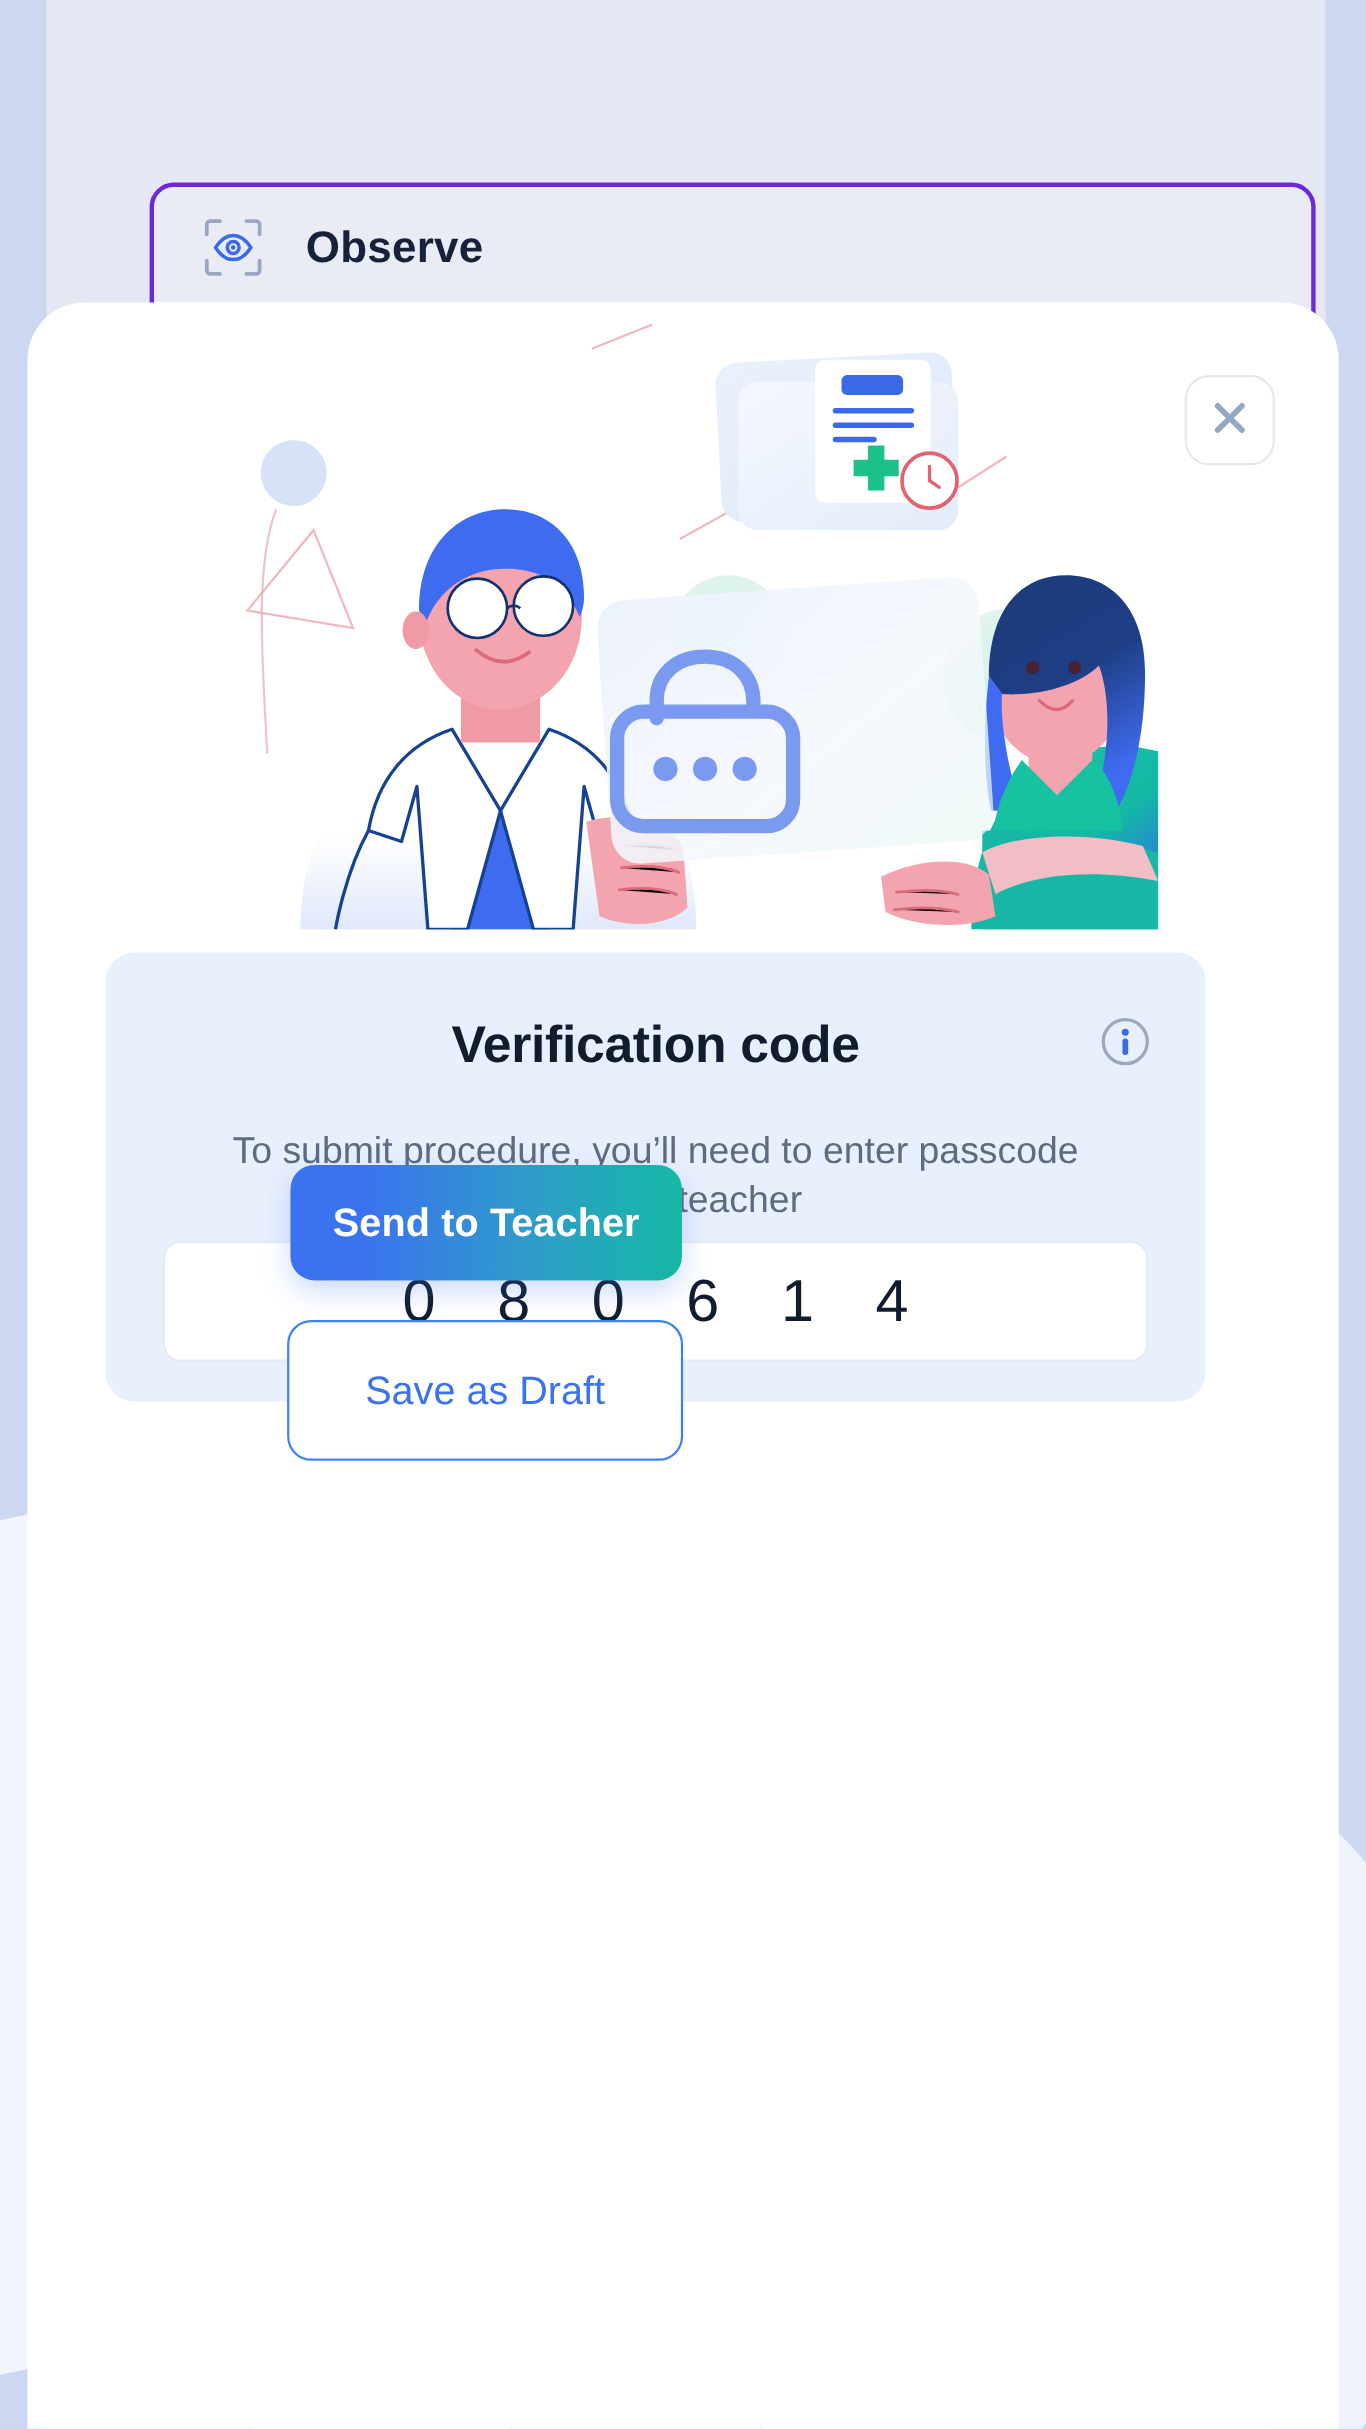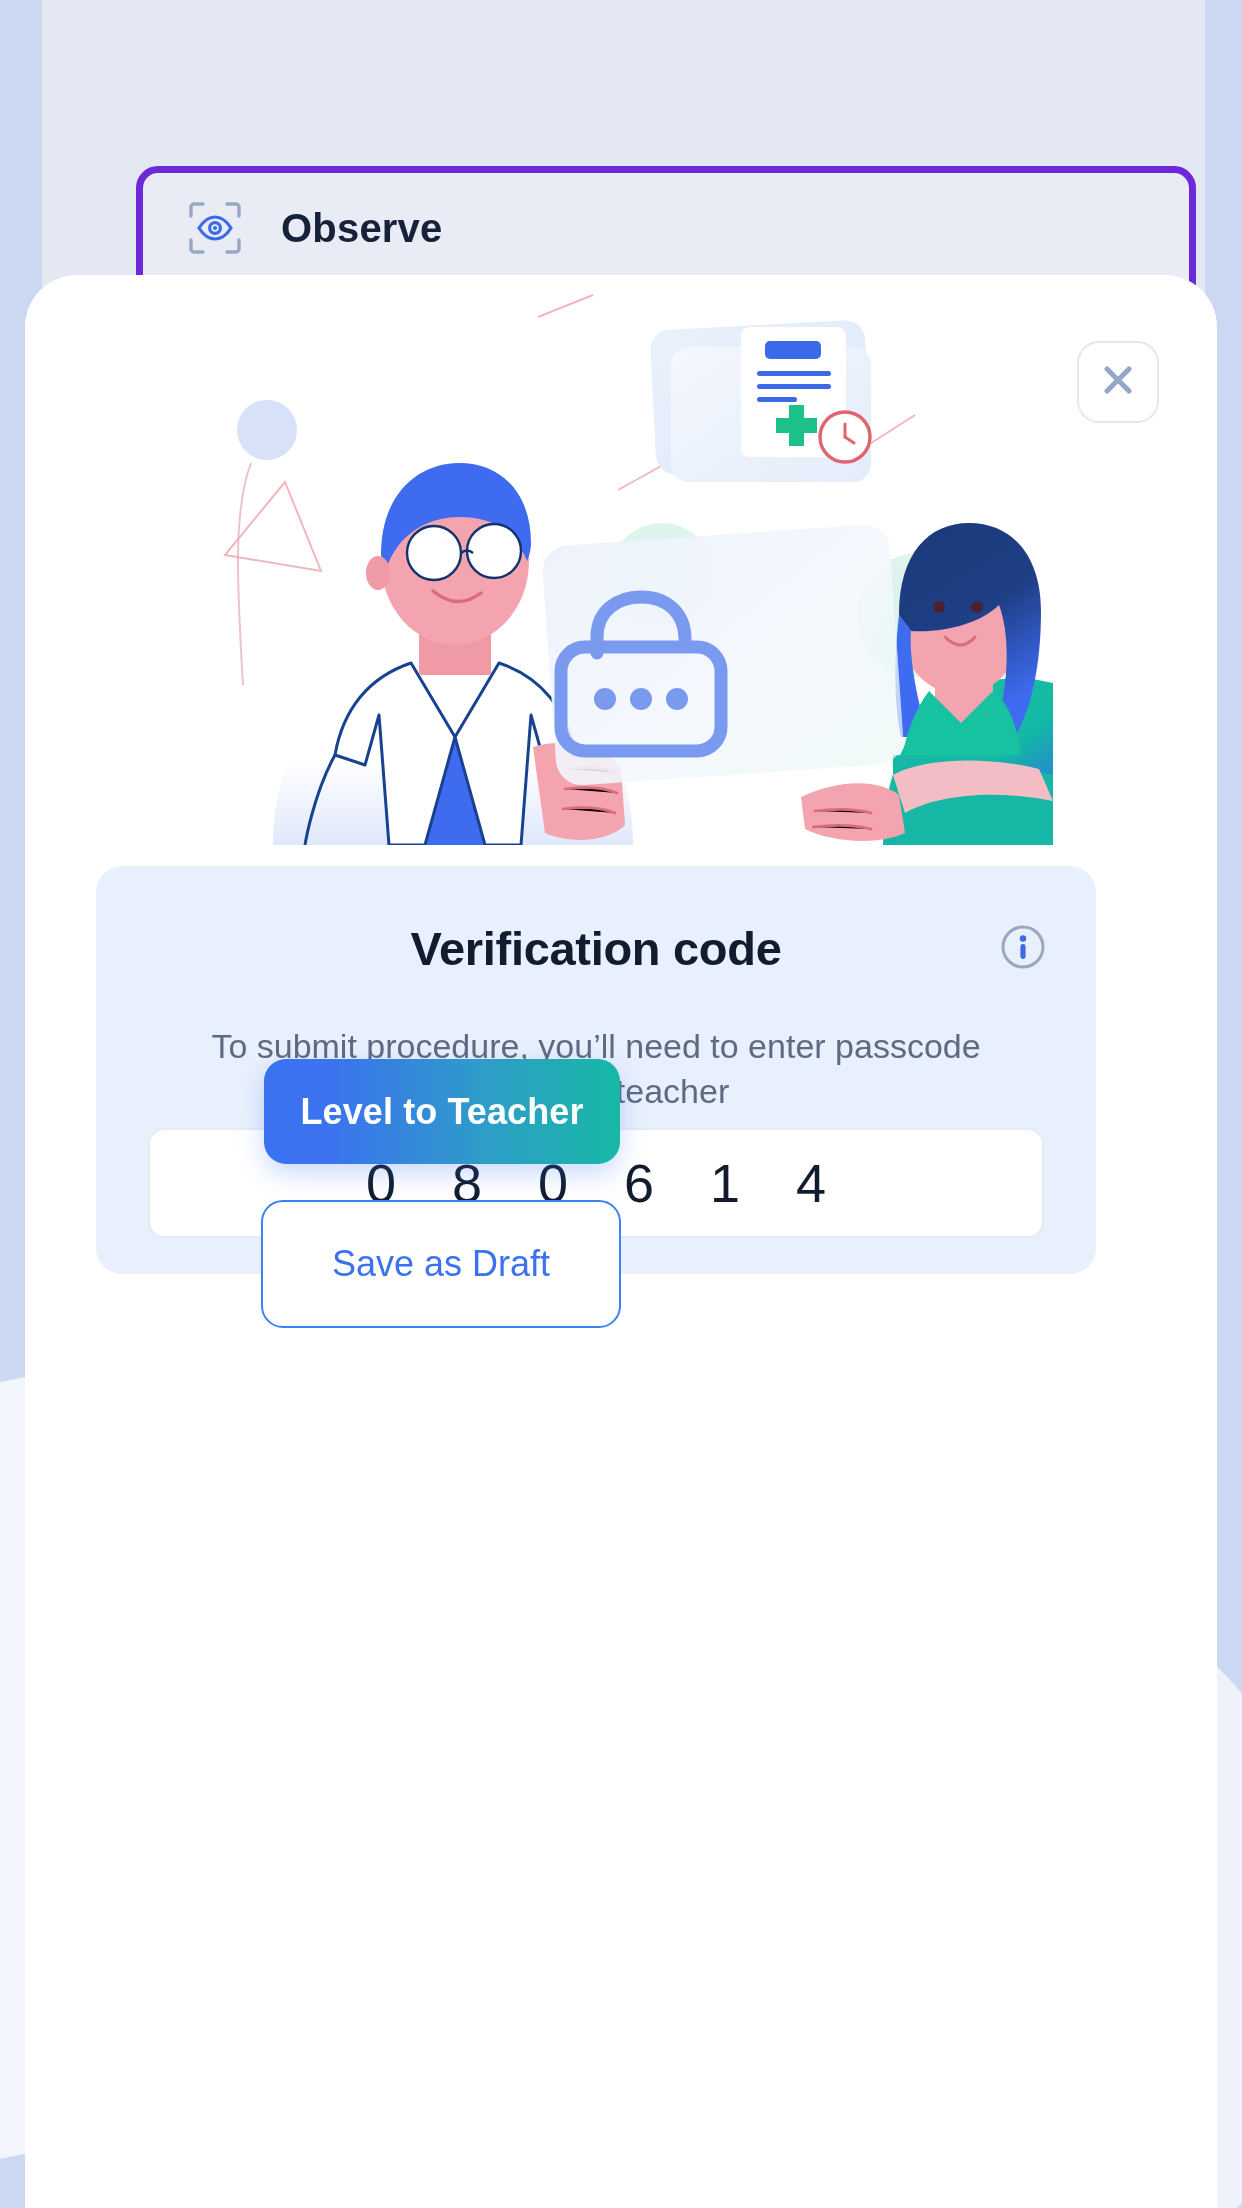--- a/index.html
+++ b/index.html
@@ -20,21 +20,21 @@
     position:absolute; left:42px; top:0; width:1163px; height:2208px;
     background:#e4e8f2;
   }
   #bg-page-title {
     position:absolute; left:116px; top:48px;
     font-size:41px; font-weight:400; color:#6b7a99;
     letter-spacing:0.2px;
   }
   #bg-level-card {
     position:absolute; left:94px; top:166px; width:1060px; height:180px;
-    border:7px solid #6d28d9; border-radius:22px;
+    border:4px solid #6d28d9; border-radius:22px;
     background:rgba(255,255,255,0.18);
   }
   #bg-level-row {
     position:absolute; left:0; top:0; height:110px;
     display:flex; align-items:center; padding-left:44px; gap:38px;
   }
   .scan-eye-icon { width:56px; height:56px; position:relative; display:block; }
   #bg-level-label {
     font-size:40px; font-weight:700; color:#17213a;
     letter-spacing:0.2px;
@@ -302,17 +302,17 @@
     <div id="code-box">
       <span class="code-digit">0</span>
       <span class="code-digit">8</span>
       <span class="code-digit">0</span>
       <span class="code-digit">6</span>
       <span class="code-digit">1</span>
       <span class="code-digit">4</span>
     </div>
   </div>
 
-  <button id="send-button">Level to Teacher</button>
+  <button id="send-button">Send to Teacher</button>
 
   <button id="draft-button">Save as Draft</button>
 
 </div>
 
 </body></html>

